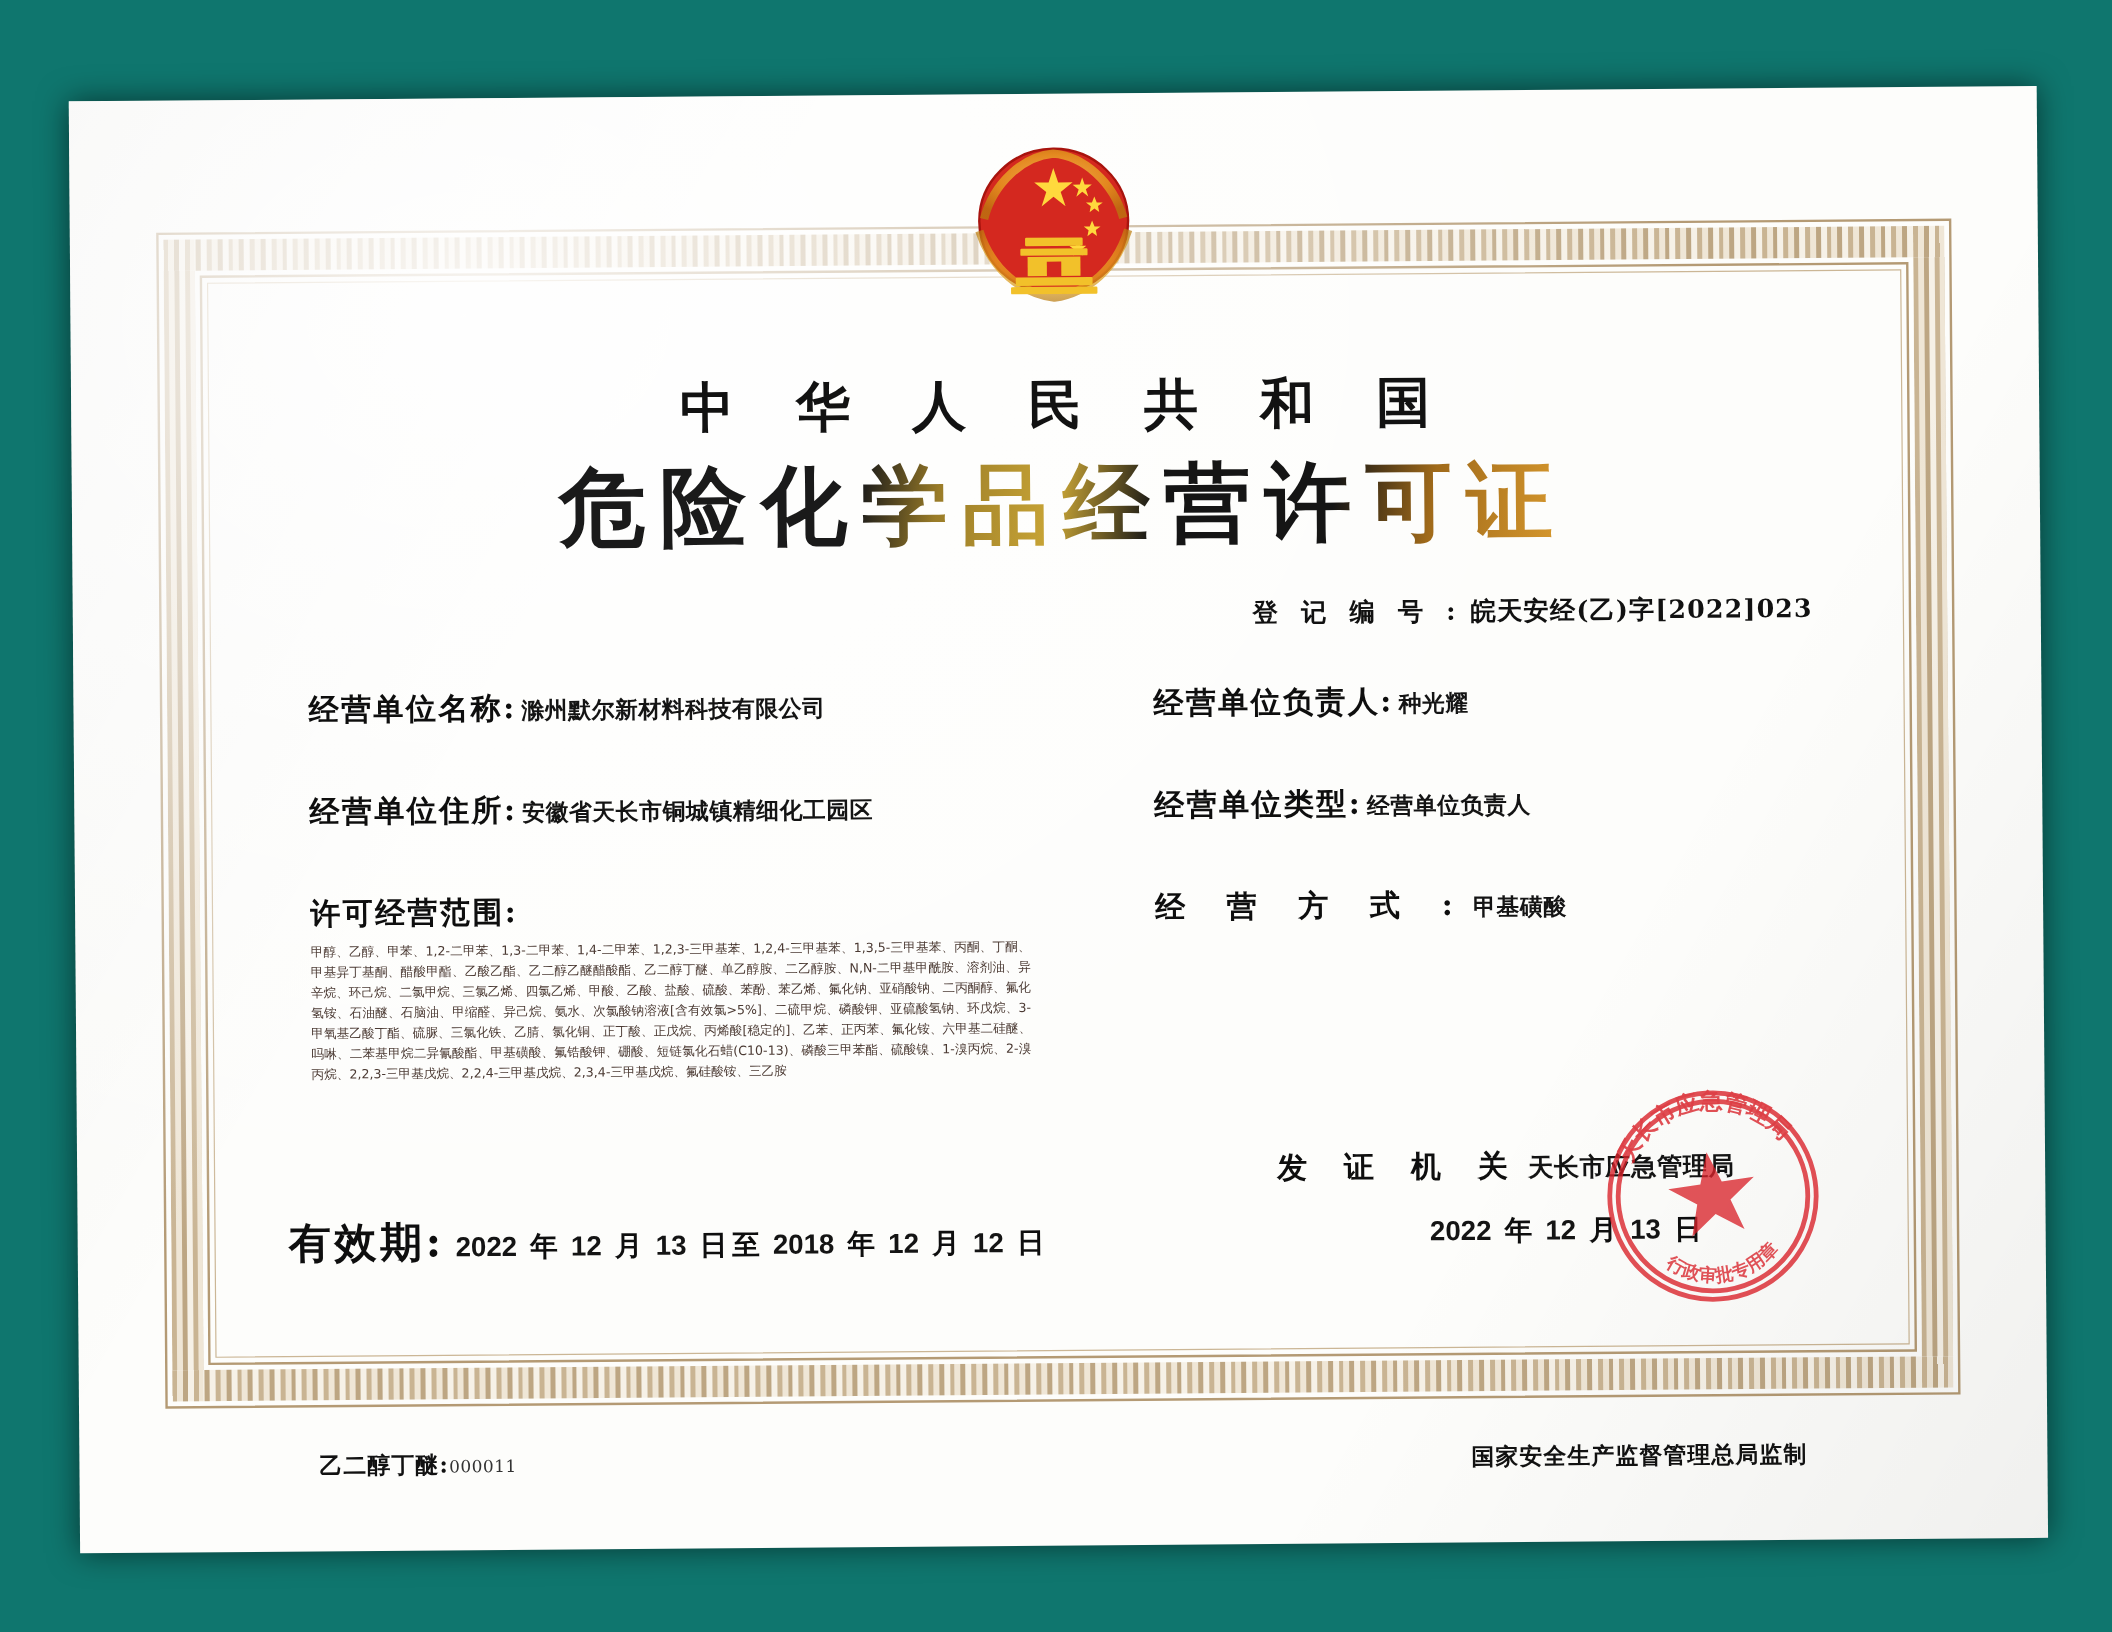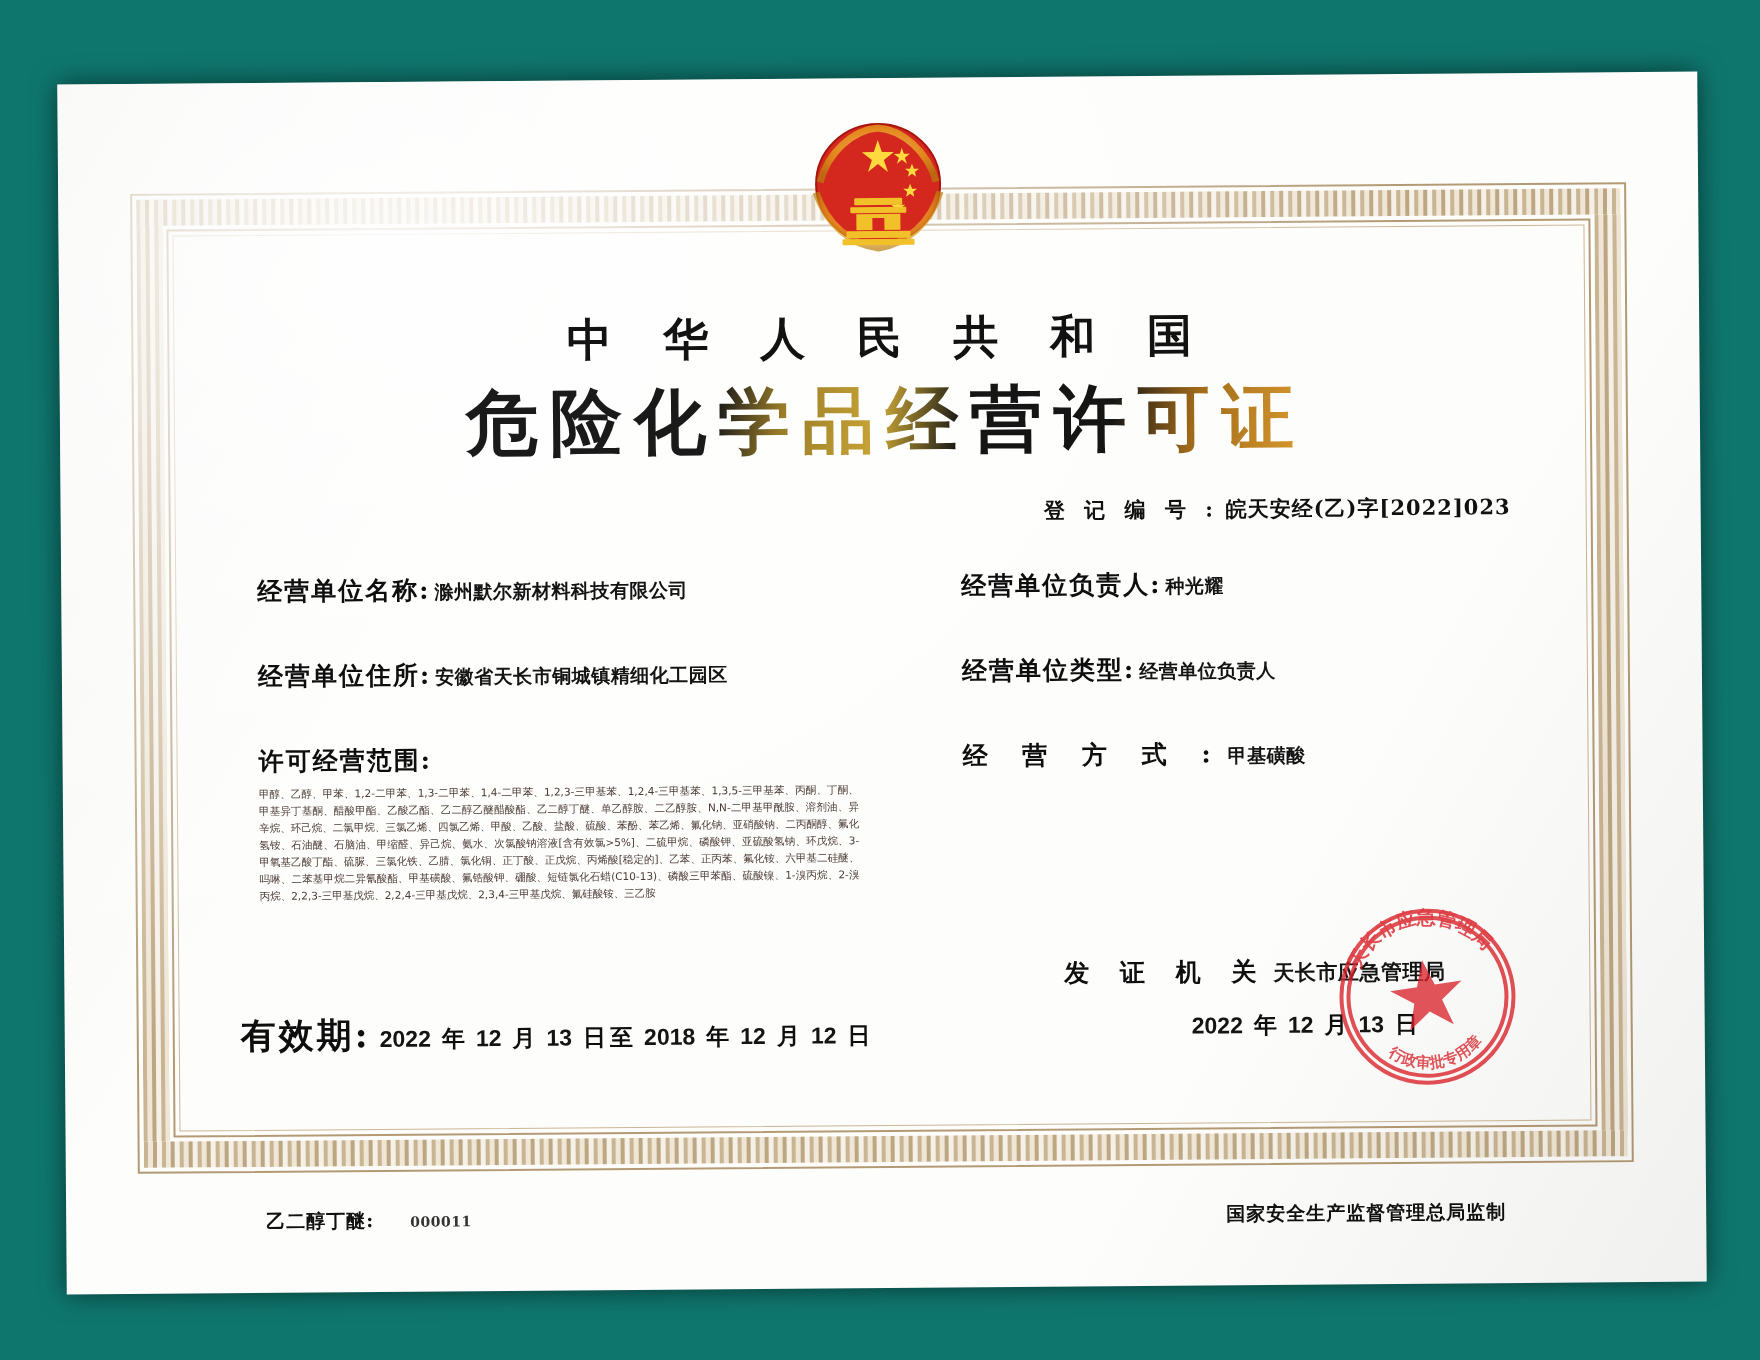--- a/index.html
+++ b/index.html
@@ -272,24 +272,23 @@
     font-family: "DejaVu Serif", "Liberation Serif", serif;
     font-size: 19px;
     font-weight: 700;
     color: #111;
     letter-spacing: 1px;
     z-index: 4;
     white-space: nowrap;
   }
   .footer-left .num {
     font-size: 14px;
-    font-weight: 700;
+    font-weight: 400;
     color: #333;
     letter-spacing: 0.5px;
-    margin-left: 36px;
   }
   .footer-right {
     position: absolute;
     right: 200px;
     bottom: 58px;
     font-family: "DejaVu Serif", "Liberation Serif", serif;
     font-size: 19px;
     font-weight: 700;
     color: #111;
     letter-spacing: 1px;

